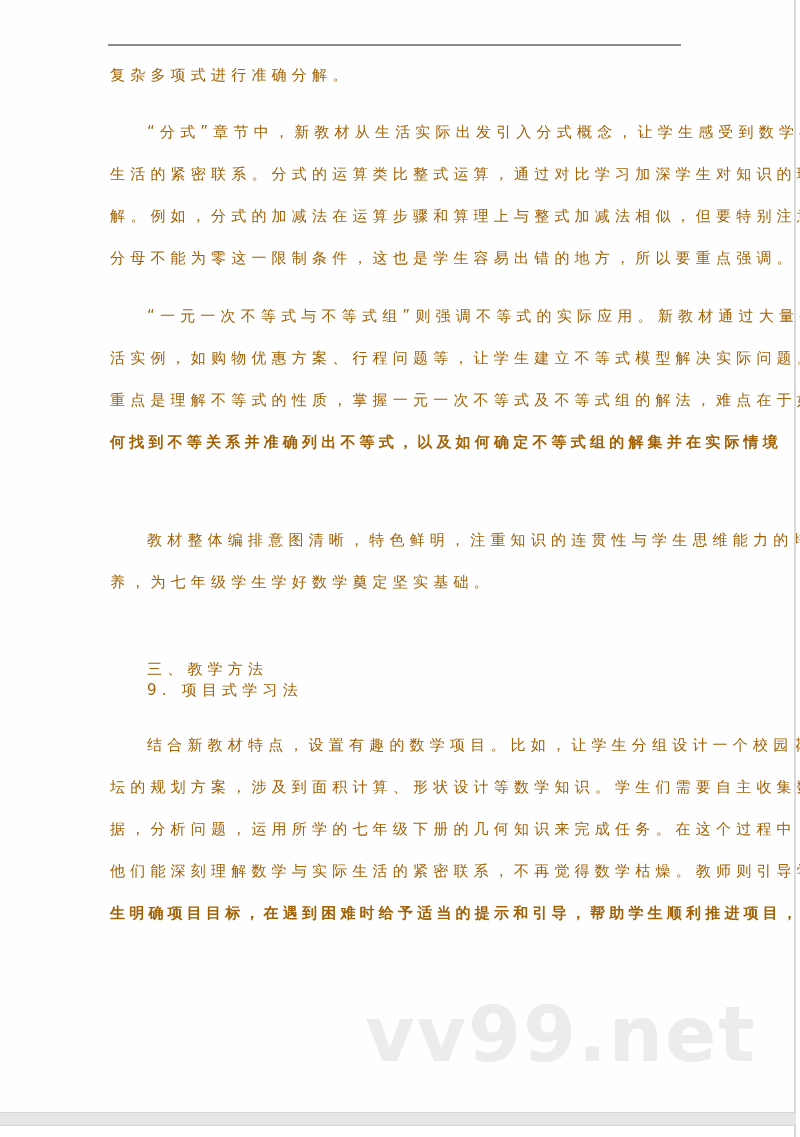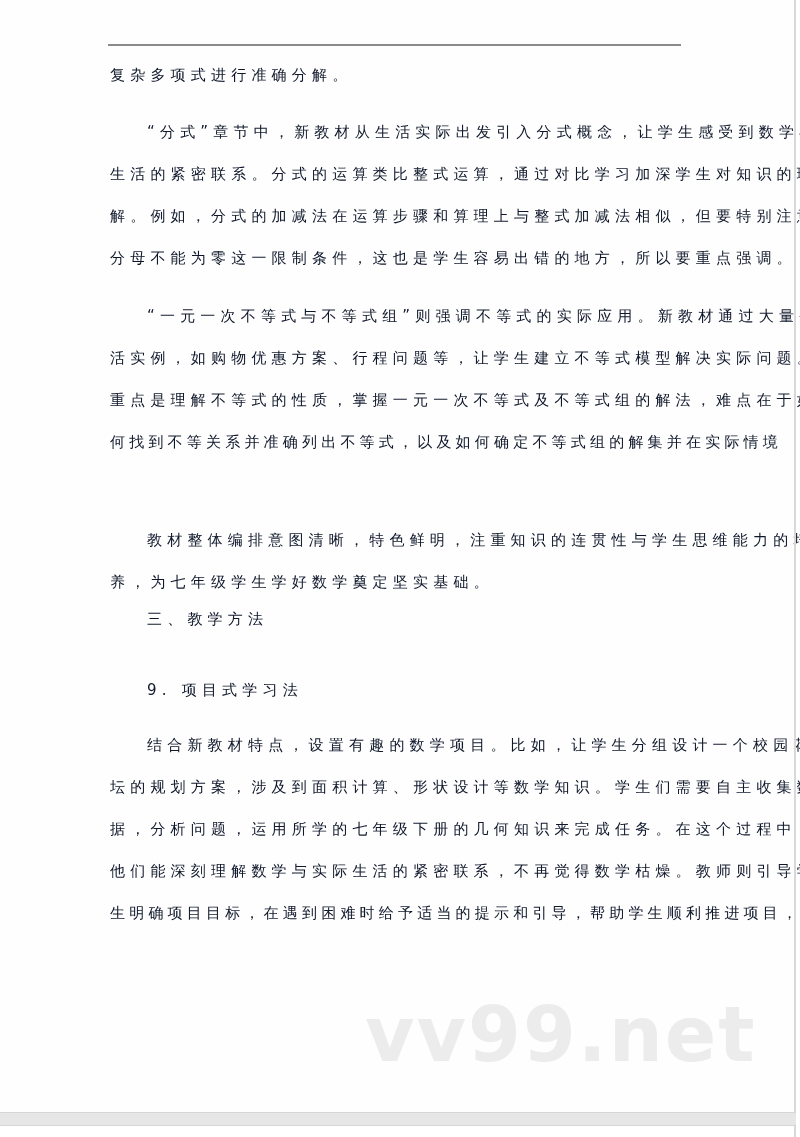--- a/index.html
+++ b/index.html
@@ -16,24 +16,24 @@
     position: absolute; left: 794px; top: 0; width: 2px; height: 1137px;
     background: #d8d8d8;
   }
   .header-rule {
     position: absolute; left: 108px; top: 44px; width: 573px; height: 2px;
     background: #8a8a8a;
   }
   .line {
     position: absolute; left: 110px; width: 570px;
     font-size: 15px; line-height: 22px; height: 22px;
-    color: #0f172a; letter-spacing: 5.2px; white-space: nowrap;
+    color: #a16207; letter-spacing: 5.2px; white-space: nowrap;
   }
   .line.indent { left: 147px; width: 533px; }
-  .line.tight { letter-spacing: 4.2px; }
+  .line.tight { letter-spacing: 4.2px; font-weight: bold; }
   .watermark {
     position: absolute; left: 365px; top: 995px;
     font-family: "DejaVu Sans", sans-serif; font-weight: bold;
     font-size: 76px; line-height: 80px; color: #ececec; letter-spacing: 2px;
   }
   .bottom-band {
     position: absolute; left: 0; top: 1112px; width: 796px; height: 12px;
     background: #e6e6e6; border-top: 1px solid #d6d6d6; border-bottom: 1px solid #d6d6d6;
   }
 </style>
@@ -51,21 +51,21 @@
   <div class="line" style="top:247px">分母不能为零这一限制条件，这也是学生容易出错的地方，所以要重点强调。</div>
 
   <div class="line indent" style="top:305px">“一元一次不等式与不等式组”则强调不等式的实际应用。新教材通过大量生</div>
   <div class="line" style="top:347px">活实例，如购物优惠方案、行程问题等，让学生建立不等式模型解决实际问题。</div>
   <div class="line" style="top:389px">重点是理解不等式的性质，掌握一元一次不等式及不等式组的解法，难点在于如</div>
   <div class="line tight" style="top:431px">何找到不等关系并准确列出不等式，以及如何确定不等式组的解集并在实际情境</div>
 
   <div class="line indent" style="top:529px">教材整体编排意图清晰，特色鲜明，注重知识的连贯性与学生思维能力的培</div>
   <div class="line" style="top:571px">养，为七年级学生学好数学奠定坚实基础。</div>
 
-  <div class="line indent" style="top:608px">三、教学方法</div>
+  <div class="line indent" style="top:658px">三、教学方法</div>
 
   <div class="line indent" style="top:679px">9. 项目式学习法</div>
 
   <div class="line indent" style="top:734px">结合新教材特点，设置有趣的数学项目。比如，让学生分组设计一个校园花</div>
   <div class="line" style="top:776px">坛的规划方案，涉及到面积计算、形状设计等数学知识。学生们需要自主收集数</div>
   <div class="line" style="top:818px">据，分析问题，运用所学的七年级下册的几何知识来完成任务。在这个过程中，</div>
   <div class="line" style="top:860px">他们能深刻理解数学与实际生活的紧密联系，不再觉得数学枯燥。教师则引导学</div>
   <div class="line tight" style="top:902px">生明确项目目标，在遇到困难时给予适当的提示和引导，帮助学生顺利推进项目，</div>
 
   <div class="watermark">vv99.net</div>

